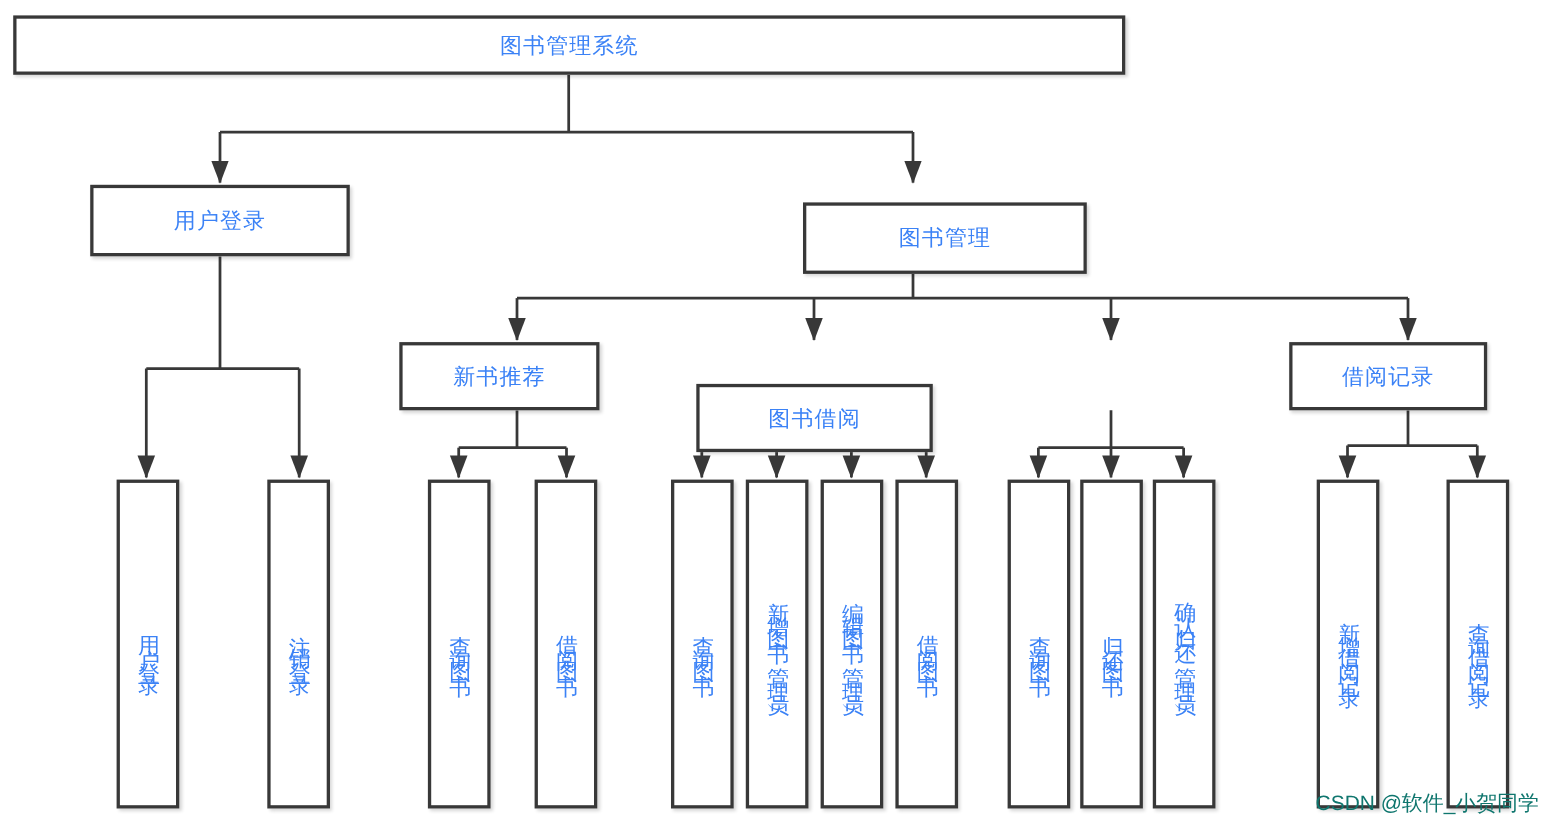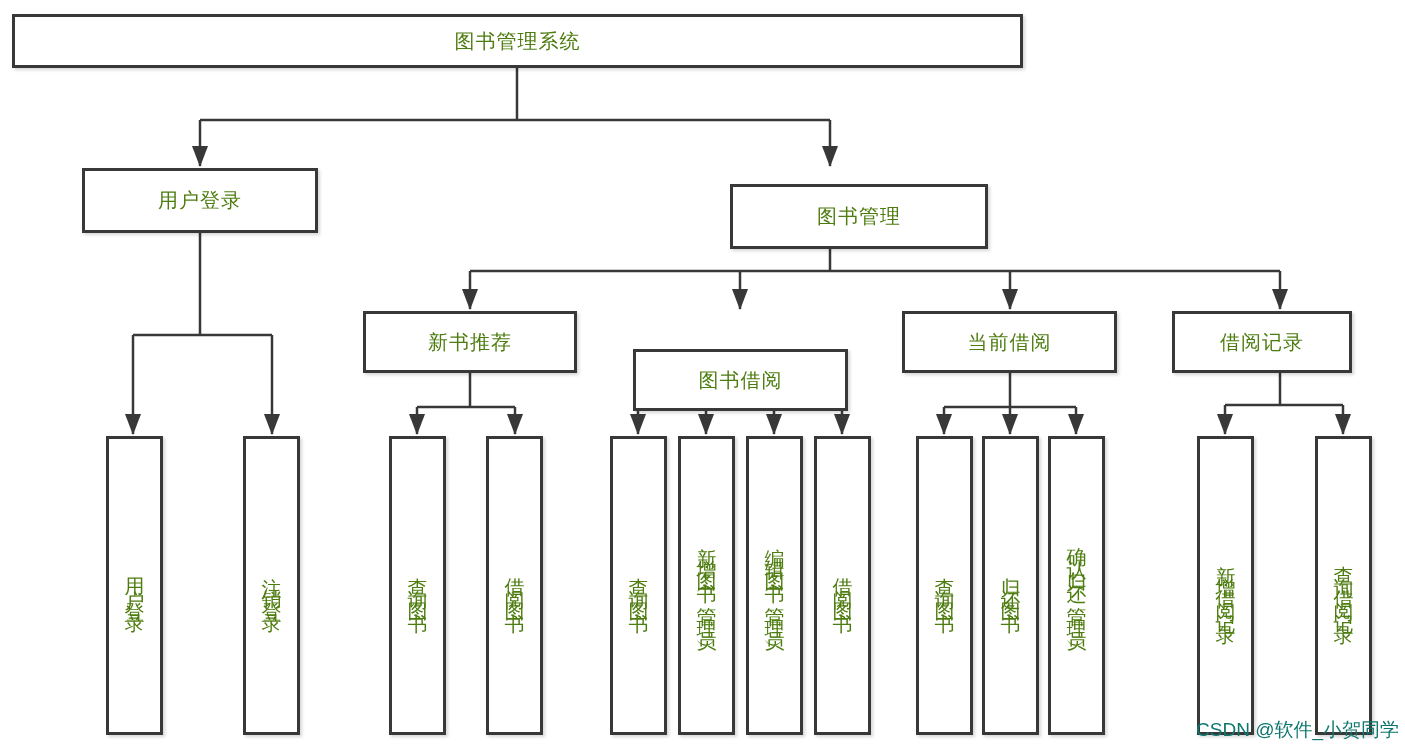--- a/index.html
+++ b/index.html
@@ -9,38 +9,38 @@
     background:#ffffff;
     font-family:"Liberation Sans","DejaVu Sans",sans-serif;
     overflow:hidden;
   }
   .connectors{position:absolute;left:0;top:0;z-index:1;}
   .node{
     position:absolute;
     box-sizing:border-box;
     border:3px solid #383838;
     background:#ffffff;
-    color:#4d7c0f;
+    color:#3b82f6;
     display:flex;align-items:center;justify-content:center;
     font-size:20px;
     letter-spacing:1px;
     box-shadow:2px 2px 3px rgba(0,0,0,0.16);
     z-index:2;
   }
   .node.vert{
     writing-mode:vertical-rl;
     letter-spacing:12px;
     line-height:51px;
     text-align:center;
   }
   .root{left:12px;top:14px;width:1011px;height:54px;}
   .lvl2-user{left:82px;top:168px;width:236px;height:65px;}
   .lvl2-book{left:712px;top:184px;width:258px;height:65px;margin-left:18px;}
   .lvl3{top:311px;height:62px;}
-  .lvl3-a{left:363px;width:214px;}
+  .lvl3-a{left:363px;width:182px;}
   .lvl3-b{left:633px;width:215px;margin-top:38px;}
   .lvl3-c{left:902px;width:215px;}
   .lvl3-d{left:1172px;width:180px;}
   .leaf{top:436px;width:57px;height:299px;}
   .leaf-1{left:106px;}  .leaf-2{left:243px;}
   .leaf-3{left:389px;}  .leaf-4{left:486px;}
   .leaf-5{left:610px;}  .leaf-6{left:678px;}
   .leaf-7{left:746px;}  .leaf-8{left:814px;}
   .leaf-9{left:916px;}  .leaf-10{left:982px;}
   .leaf-11{left:1048px;}
@@ -95,21 +95,20 @@
     <path d="M1343,405 V434" fill="none" stroke="#383838" stroke-width="2.5" marker-end="url(#arrowhead)"></path>
   </svg>
 
   <div class="node root">图书管理系统</div>
 
   <div class="node lvl2-user">用户登录</div>
   <div class="node lvl2-book">图书管理</div>
 
   <div class="node lvl3 lvl3-a">新书推荐</div>
   <div class="node lvl3 lvl3-b">图书借阅</div>
-  <div class="node lvl3 lvl3-c">当前借阅</div>
   <div class="node lvl3 lvl3-d">借阅记录</div>
 
   <div class="node vert leaf leaf-1">用户登录</div>
   <div class="node vert leaf leaf-2">注销登录</div>
   <div class="node vert leaf leaf-3">查询图书</div>
   <div class="node vert leaf leaf-4">借阅图书</div>
   <div class="node vert leaf leaf-5">查询图书</div>
   <div class="node vert leaf leaf-6">新增图书（管理员）</div>
   <div class="node vert leaf leaf-7">编辑图书（管理员）</div>
   <div class="node vert leaf leaf-8">借阅图书</div>

